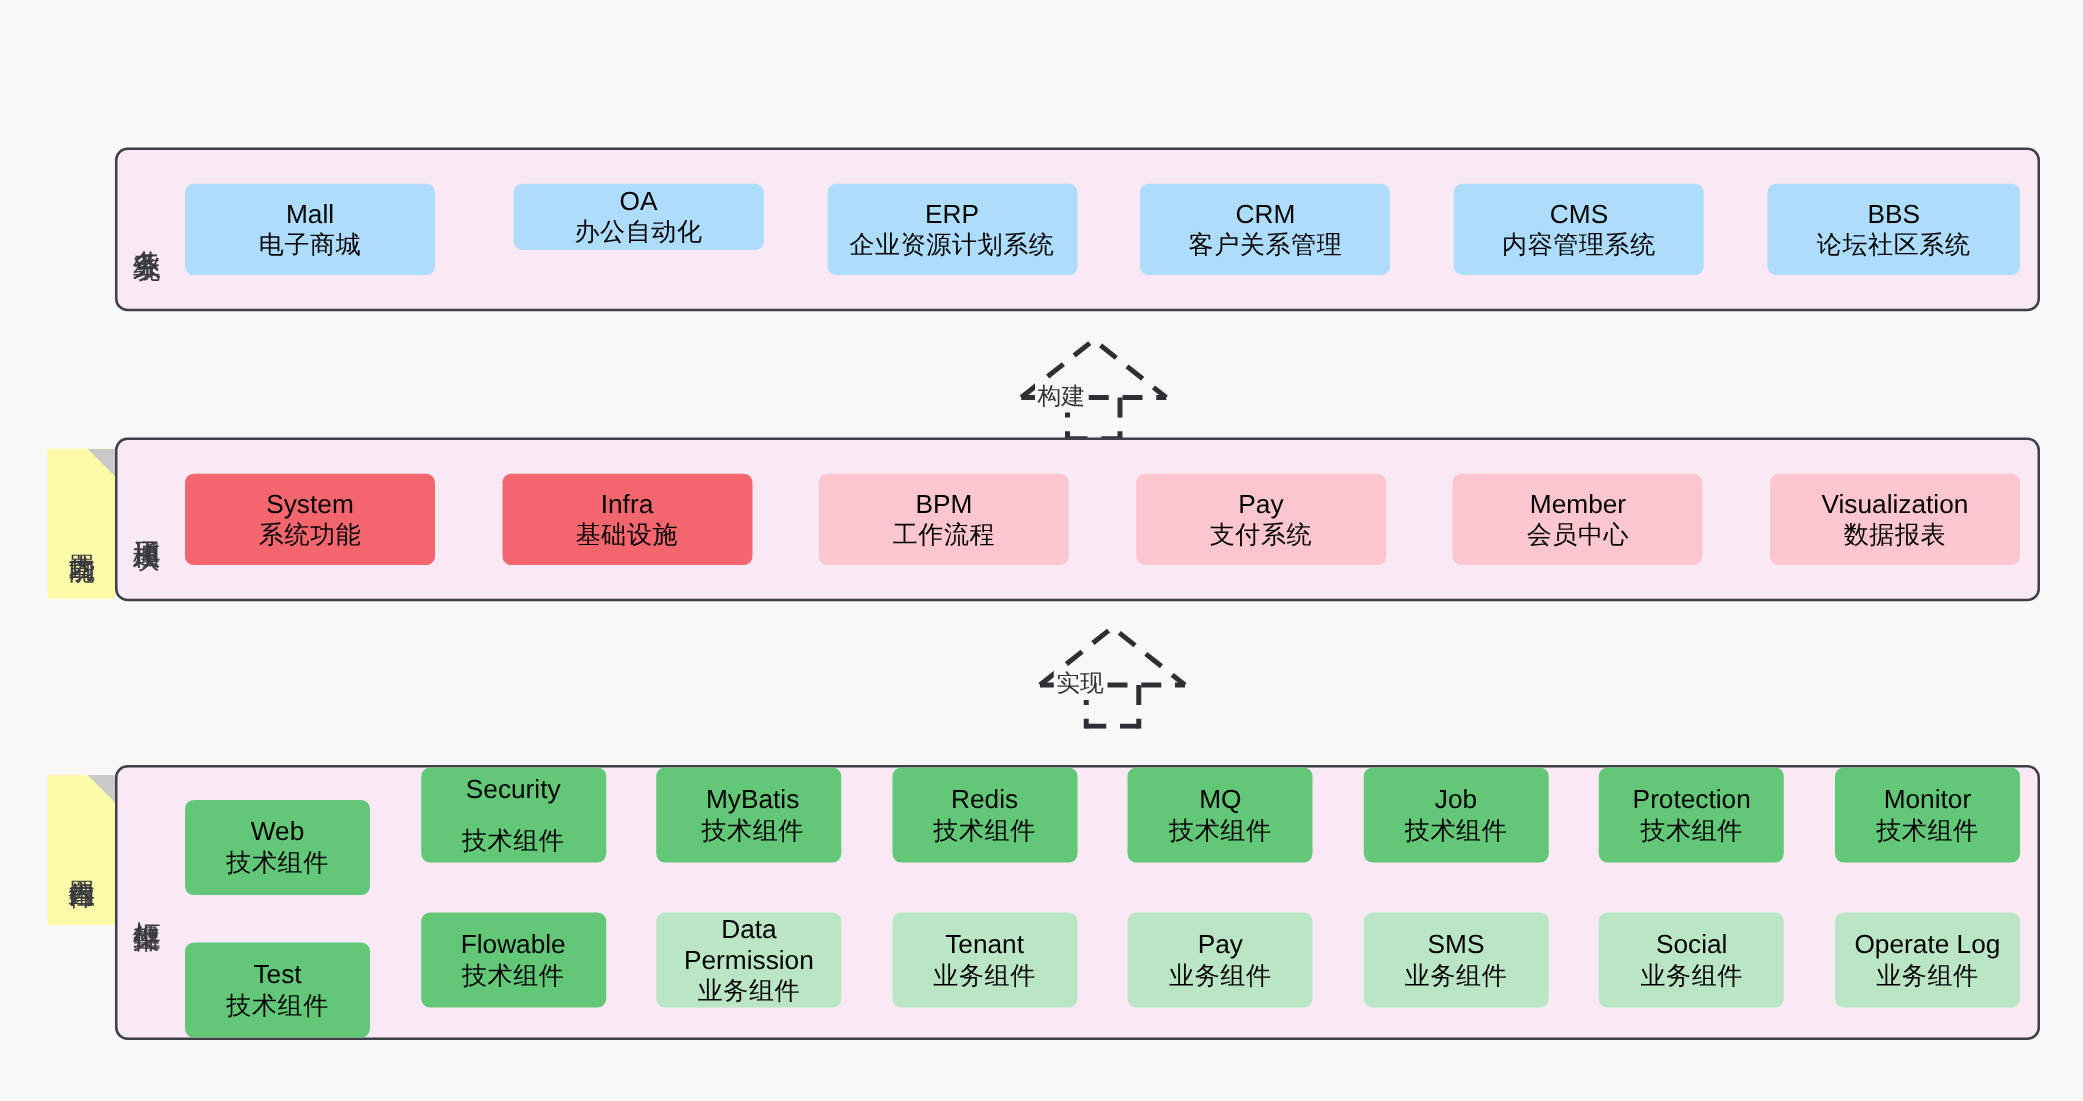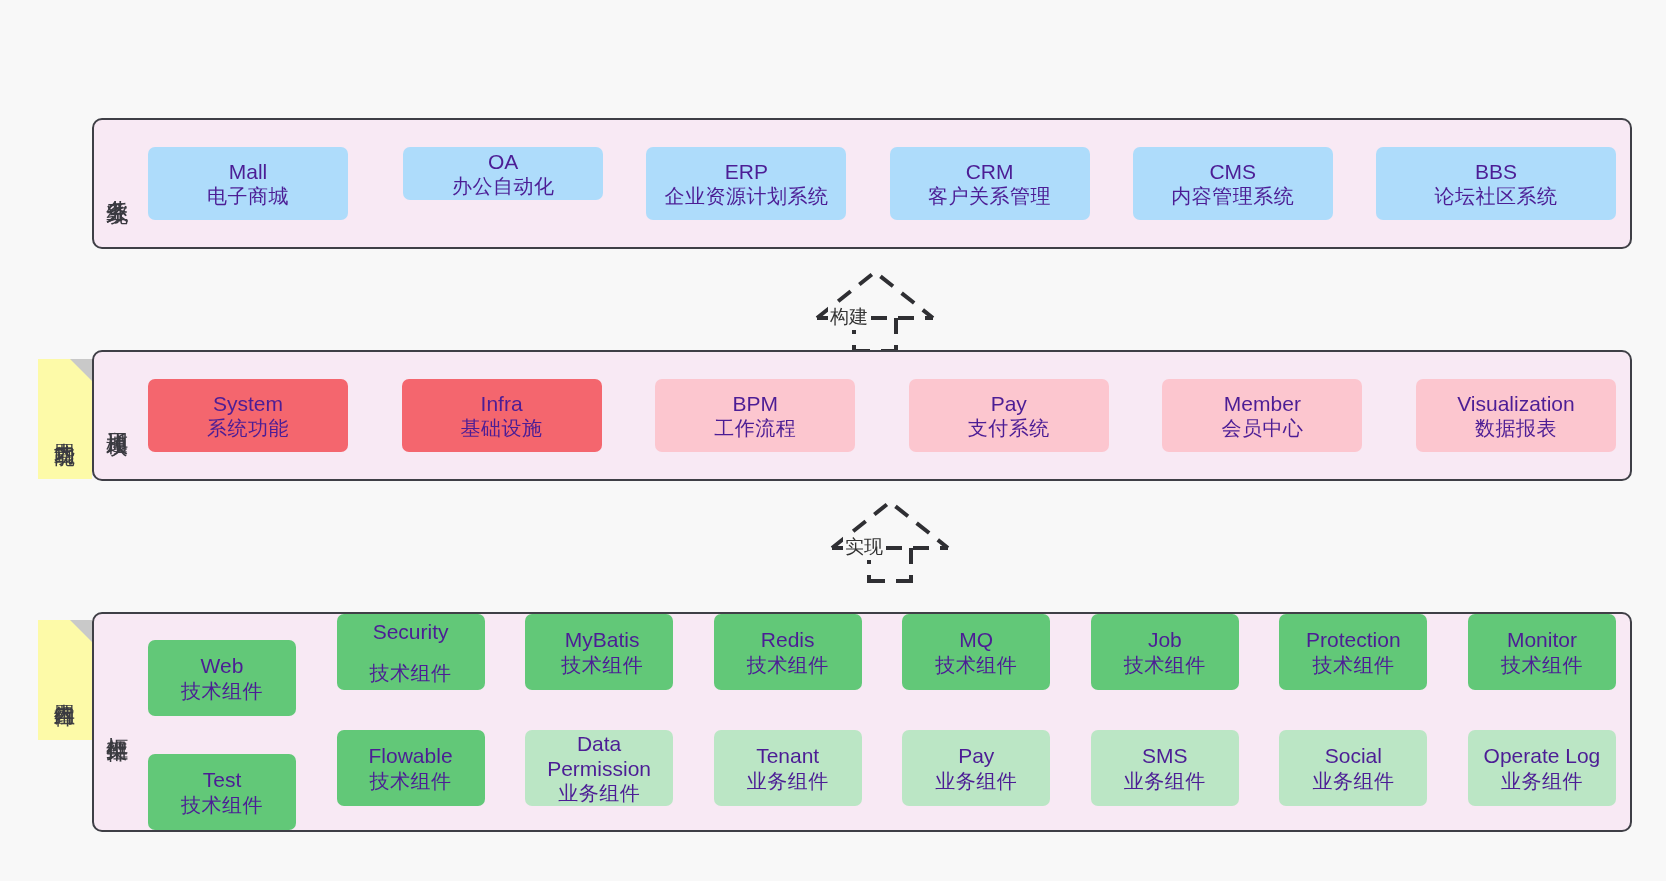--- a/index.html
+++ b/index.html
@@ -70,21 +70,21 @@
   
   .card {
     border-radius: 7px;
     display: flex;
     flex-direction: column;
     align-items: center;
     justify-content: center;
     text-align: center;
     box-sizing: border-box;
     padding: 4px 6px;
-    color: #4c1d95;
+    color: #000000;
     line-height: 1.2;
   }
   .card .en {
     font-size: 21px;
     white-space: normal;
   }
   .card .cn {
     font-size: 20px;
     letter-spacing: 0.5px;
   }
@@ -164,21 +164,21 @@
           <div class="cn">企业资源计划系统</div>
         </div>
         <div class="card c-blue" style="width:200px;height:73px;">
           <div class="en">CRM</div>
           <div class="cn">客户关系管理</div>
         </div>
         <div class="card c-blue" style="width:200px;height:73px;">
           <div class="en">CMS</div>
           <div class="cn">内容管理系统</div>
         </div>
-        <div class="card c-blue" style="width:240px;height:73px;">
+        <div class="card c-blue" style="width:202px;height:73px;">
           <div class="en">BBS</div>
           <div class="cn">论坛社区系统</div>
         </div>
       </div>
     </div>
   </div>
 
   <div class="connector" id="conn-build" style="left:800px; top:268px; width:150px; height:85px;">
     <svg width="150" height="85" viewBox="0 0 150 85">
       <polyline points="17,50 75,4 133,50" fill="none" stroke="#2f2f33" stroke-width="4" stroke-dasharray="16,11" stroke-linecap="butt"></polyline>

